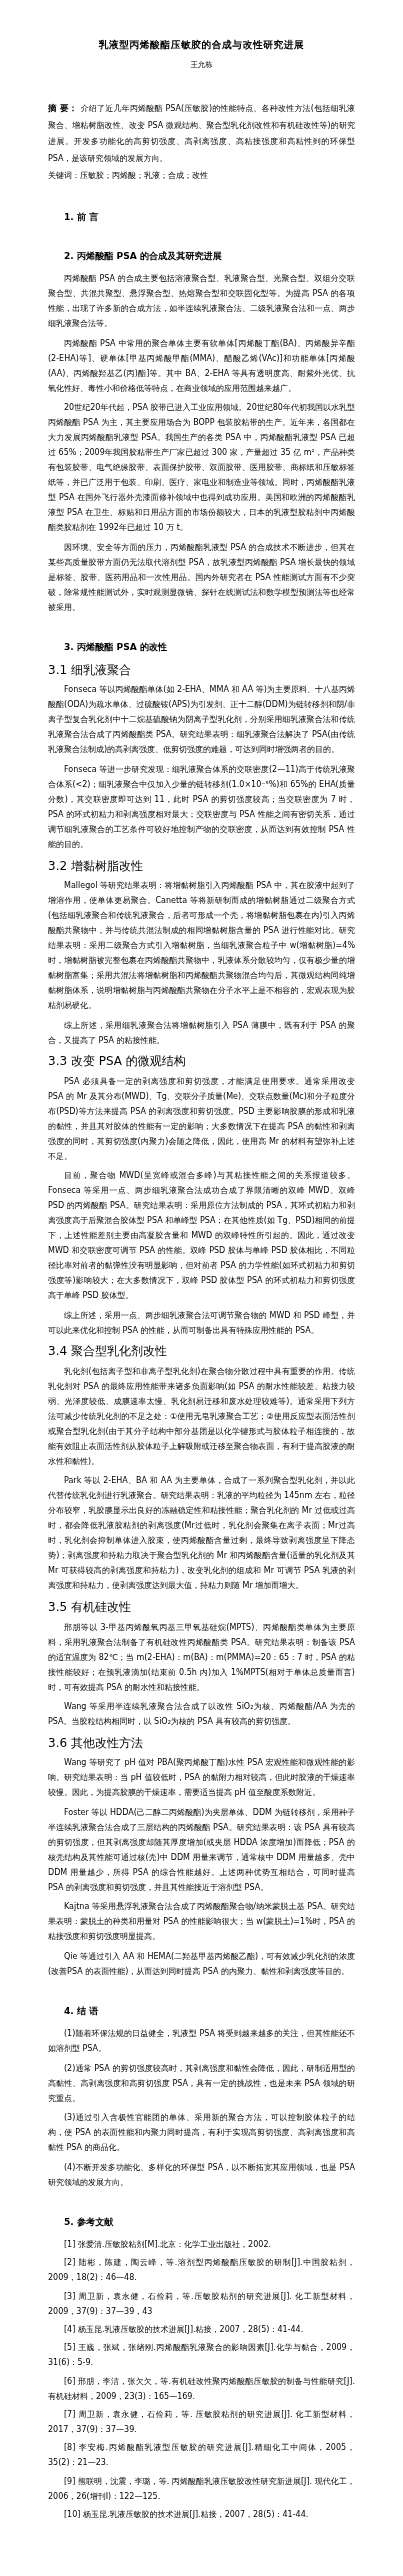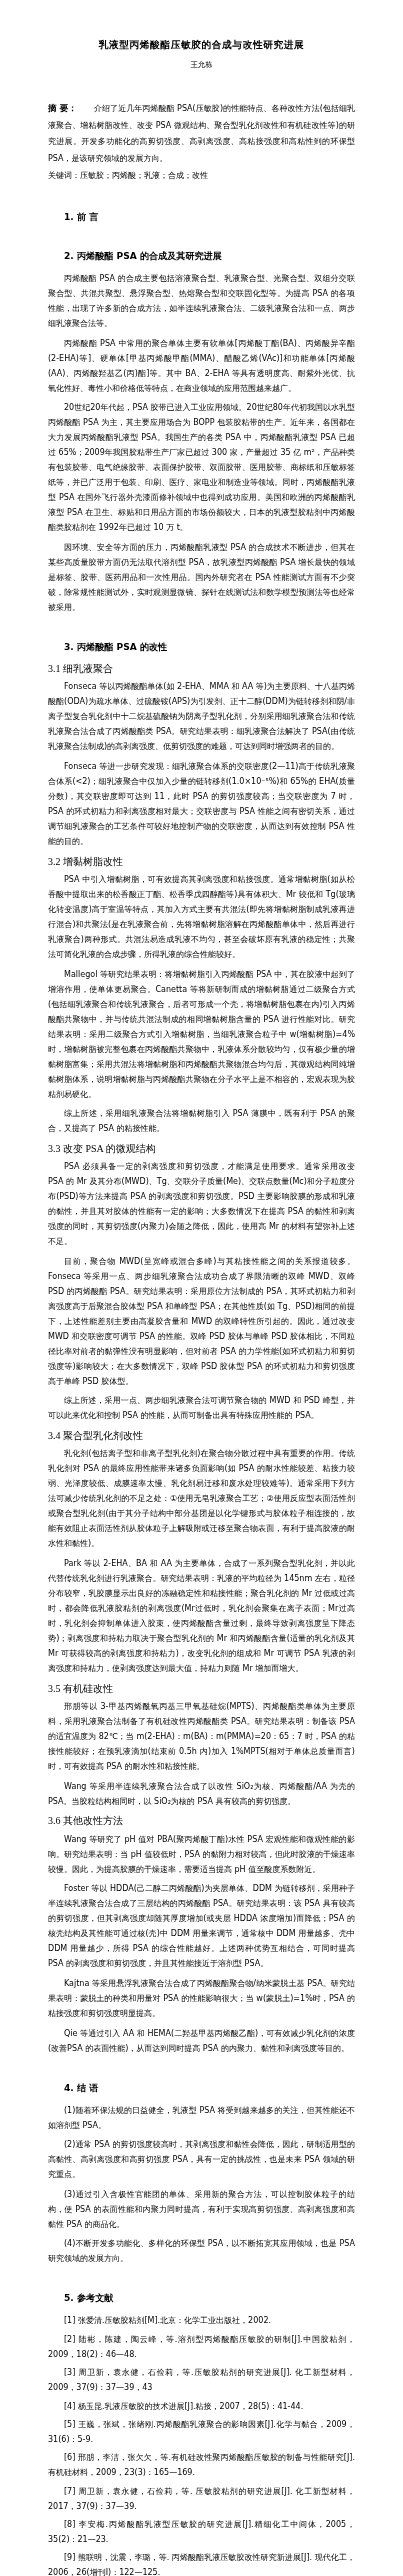--- a/index.html
+++ b/index.html
@@ -27,38 +27,37 @@
   }
   .abstract {
     font-size: 8px;
     line-height: 16.6px;
     text-align: justify;
     margin: 0;
   }
   .abstract-label {
     font-weight: bold;
     font-size: 8.6px;
-    margin-right: 17px;
+    margin-right: 3px;
   }
   .keywords {
     font-size: 8px;
     line-height: 16.6px;
     margin: 1.1px 0 0 0;
     text-align: justify;
   }
   .sec-heading {
     font-size: 9.1px;
     font-weight: bold;
     margin: 26px 0 8px 16px;
   }
   .sub-heading {
-    font-size: 10px;
+    font-size: 12px;
     font-weight: normal;
     margin: 5.7px 0 3.4px 0;
-    font-family: Liberation Serif, serif;
   }
   p.body {
     font-size: 8px;
     line-height: 15px;
     text-indent: 2em;
     text-align: justify;
     margin: 0 0 4.6px 0;
   }
   p.ref {
     font-size: 8px;
@@ -89,21 +88,20 @@
   <p class="body">20世纪20年代起，PSA 胶带已进入工业应用领域。20世纪80年代初我国以水乳型丙烯酸酯 PSA 为主，其主要应用场合为 BOPP 包装胶粘带的生产。近年来，各国都在大力发展丙烯酸酯乳液型 PSA。我国生产的各类 PSA 中，丙烯酸酯乳液型 PSA 已超过 65%；2009年我国胶粘带生产厂家已超过 300 家，产量超过 35 亿 m²，产品种类有包装胶带、电气绝缘胶带、表面保护胶带、双面胶带、医用胶带、商标纸和压敏标签纸等，并已广泛用于包装、印刷、医疗、家电业和制造业等领域。同时，丙烯酸酯乳液型 PSA 在国外飞行器外壳漆面修补领域中也得到成功应用。美国和欧洲的丙烯酸酯乳液型 PSA 在卫生、标贴和日用品方面的市场份额较大，日本的乳液型胶粘剂中丙烯酸酯类胶粘剂在 1992年已超过 10 万 t。</p>
   <p class="body">因环境、安全等方面的压力，丙烯酸酯乳液型 PSA 的合成技术不断进步，但其在某些高质量胶带方面仍无法取代溶剂型 PSA，故乳液型丙烯酸酯 PSA 增长最快的领域是标签、胶带、医药用品和一次性用品。国内外研究者在 PSA 性能测试方面有不少突破，除常规性能测试外，实时观测显微镜、探针在线测试法和数学模型预测法等也经常被采用。</p>
 
   <h2 class="sec-heading">3. 丙烯酸酯 PSA 的改性</h2>
 
   <h3 class="sub-heading">3.1 细乳液聚合</h3>
   <p class="body">Fonseca 等以丙烯酸酯单体(如 2-EHA、MMA 和 AA 等)为主要原料、十八基丙烯酸酯(ODA)为疏水单体、过硫酸铵(APS)为引发剂、正十二醇(DDM)为链转移剂和阴/非离子型复合乳化剂中十二烷基硫酸钠为阴离子型乳化剂，分别采用细乳液聚合法和传统乳液聚合法合成了丙烯酸酯类 PSA。研究结果表明：细乳液聚合法解决了 PSA(由传统乳液聚合法制成)的高剥离强度、低剪切强度的难题，可达到同时增强两者的目的。</p>
   <p class="body">Fonseca 等进一步研究发现：细乳液聚合体系的交联密度(2—11)高于传统乳液聚合体系(&lt;2)；细乳液聚合中仅加入少量的链转移剂(1.0×10⁻⁵%)和 65%的 EHA(质量分数)，其交联密度即可达到 11，此时 PSA 的剪切强度较高；当交联密度为 7 时，PSA 的环式初粘力和剥离强度相对最大；交联密度与 PSA 性能之间有密切关系，通过调节细乳液聚合的工艺条件可较好地控制产物的交联密度，从而达到有效控制 PSA 性能的目的。</p>
 
   <h3 class="sub-heading">3.2 增黏树脂改性</h3>
-  <p class="body">PSA 中引入增黏树脂，可有效提高其剥离强度和粘接强度。通常增黏树脂(如从松香酸中提取出来的松香酸正丁酯、松香季戊四醇酯等)具有体积大、Mr 较低和 Tg(玻璃化转变温度)高于室温等特点，其加入方式主要有共混法(即先将增黏树脂制成乳液再进行混合)和共聚法(是在乳液聚合前，先将增黏树脂溶解在丙烯酸酯单体中，然后再进行乳液聚合)两种形式。共混法易造成乳液不均匀，甚至会破坏原有乳液的稳定性；共聚法可简化乳液的合成步骤，所得乳液的综合性能较好。</p>
   <p class="body">Mallegol 等研究结果表明：将增黏树脂引入丙烯酸酯 PSA 中，其在胶液中起到了增溶作用，使单体更易聚合。Canetta 等将新研制而成的增黏树脂通过二级聚合方式(包括细乳液聚合和传统乳液聚合，后者可形成一个壳，将增黏树脂包裹在内)引入丙烯酸酯共聚物中，并与传统共混法制成的相同增黏树脂含量的 PSA 进行性能对比。研究结果表明：采用二级聚合方式引入增黏树脂，当细乳液聚合粒子中 w(增黏树脂)=4%时，增黏树脂被完整包裹在丙烯酸酯共聚物中，乳液体系分散较均匀，仅有极少量的增黏树脂富集；采用共混法将增黏树脂和丙烯酸酯共聚物混合均匀后，其微观结构同纯增黏树脂体系，说明增黏树脂与丙烯酸酯共聚物在分子水平上是不相容的，宏观表现为胶粘剂易硬化。</p>
   <p class="body">综上所述，采用细乳液聚合法将增黏树脂引入 PSA 薄膜中，既有利于 PSA 的聚合，又提高了 PSA 的粘接性能。</p>
 
   <h3 class="sub-heading">3.3 改变 PSA 的微观结构</h3>
   <p class="body">PSA 必须具备一定的剥离强度和剪切强度，才能满足使用要求。通常采用改变 PSA 的 Mr 及其分布(MWD)、Tg、交联分子质量(Me)、交联点数量(Mc)和分子粒度分布(PSD)等方法来提高 PSA 的剥离强度和剪切强度。PSD 主要影响胶膜的形成和乳液的黏性，并且其对胶体的性能有一定的影响；大多数情况下在提高 PSA 的黏性和剥离强度的同时，其剪切强度(内聚力)会随之降低，因此，使用高 Mr 的材料有望弥补上述不足。</p>
   <p class="body">目前，聚合物 MWD(呈宽峰或混合多峰)与其粘接性能之间的关系报道较多。Fonseca 等采用一点、两步细乳液聚合法成功合成了界限清晰的双峰 MWD、双峰 PSD 的丙烯酸酯 PSA。研究结果表明：采用原位方法制成的 PSA，其环式初粘力和剥离强度高于后聚混合胶体型 PSA 和单峰型 PSA；在其他性质(如 Tg、PSD)相同的前提下，上述性能差别主要由高凝胶含量和 MWD 的双峰特性所引起的。因此，通过改变 MWD 和交联密度可调节 PSA 的性能。双峰 PSD 胶体与单峰 PSD 胶体相比，不同粒径比率对前者的黏弹性没有明显影响，但对前者 PSA 的力学性能(如环式初粘力和剪切强度等)影响较大；在大多数情况下，双峰 PSD 胶体型 PSA 的环式初粘力和剪切强度高于单峰 PSD 胶体型。</p>
   <p class="body">综上所述，采用一点、两步细乳液聚合法可调节聚合物的 MWD 和 PSD 峰型，并可以此来优化和控制 PSA 的性能，从而可制备出具有特殊应用性能的 PSA。</p>
 
   <h3 class="sub-heading">3.4 聚合型乳化剂改性</h3>
   <p class="body">乳化剂(包括离子型和非离子型乳化剂)在聚合物分散过程中具有重要的作用。传统乳化剂对 PSA 的最终应用性能带来诸多负面影响(如 PSA 的耐水性能较差、粘接力较弱、光泽度较低、成膜速率太慢、乳化剂易迁移和废水处理较难等)。通常采用下列方法可减少传统乳化剂的不足之处：①使用无皂乳液聚合工艺；②使用反应型表面活性剂或聚合型乳化剂(由于其分子结构中部分基团是以化学键形式与胶体粒子相连接的，故能有效阻止表面活性剂从胶体粒子上解吸附或迁移至聚合物表面，有利于提高胶液的耐水性和黏性)。</p>

